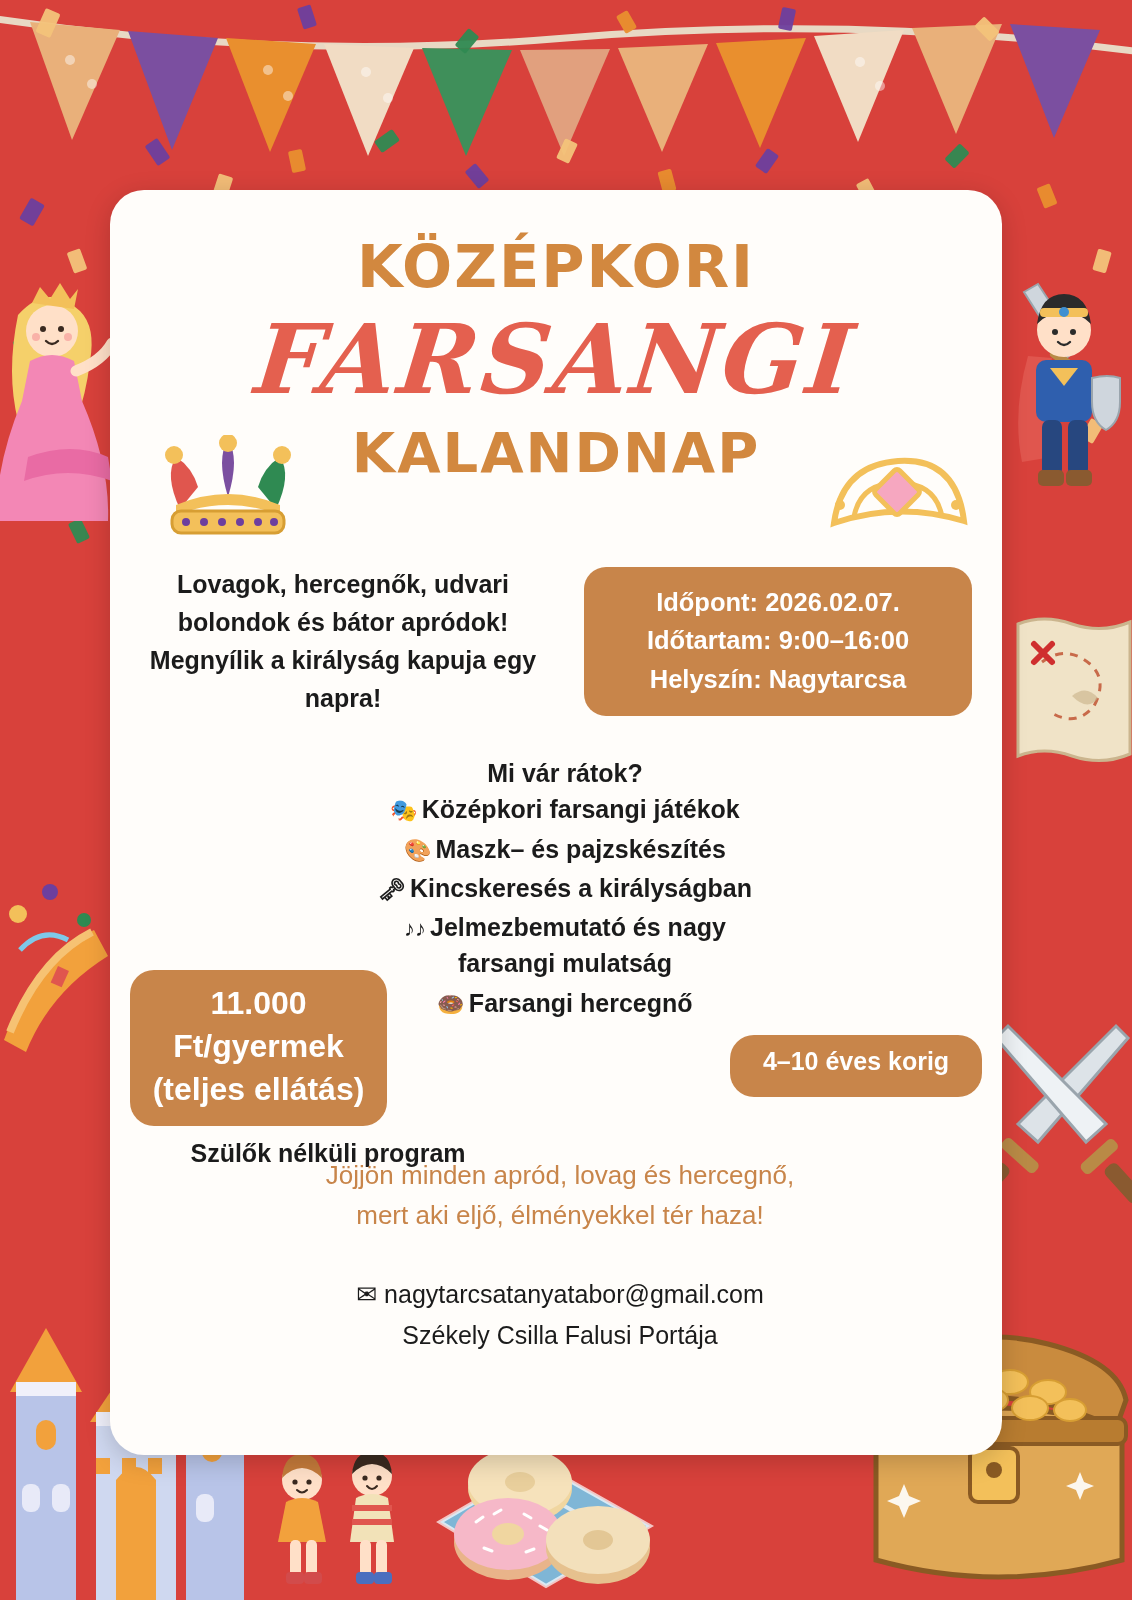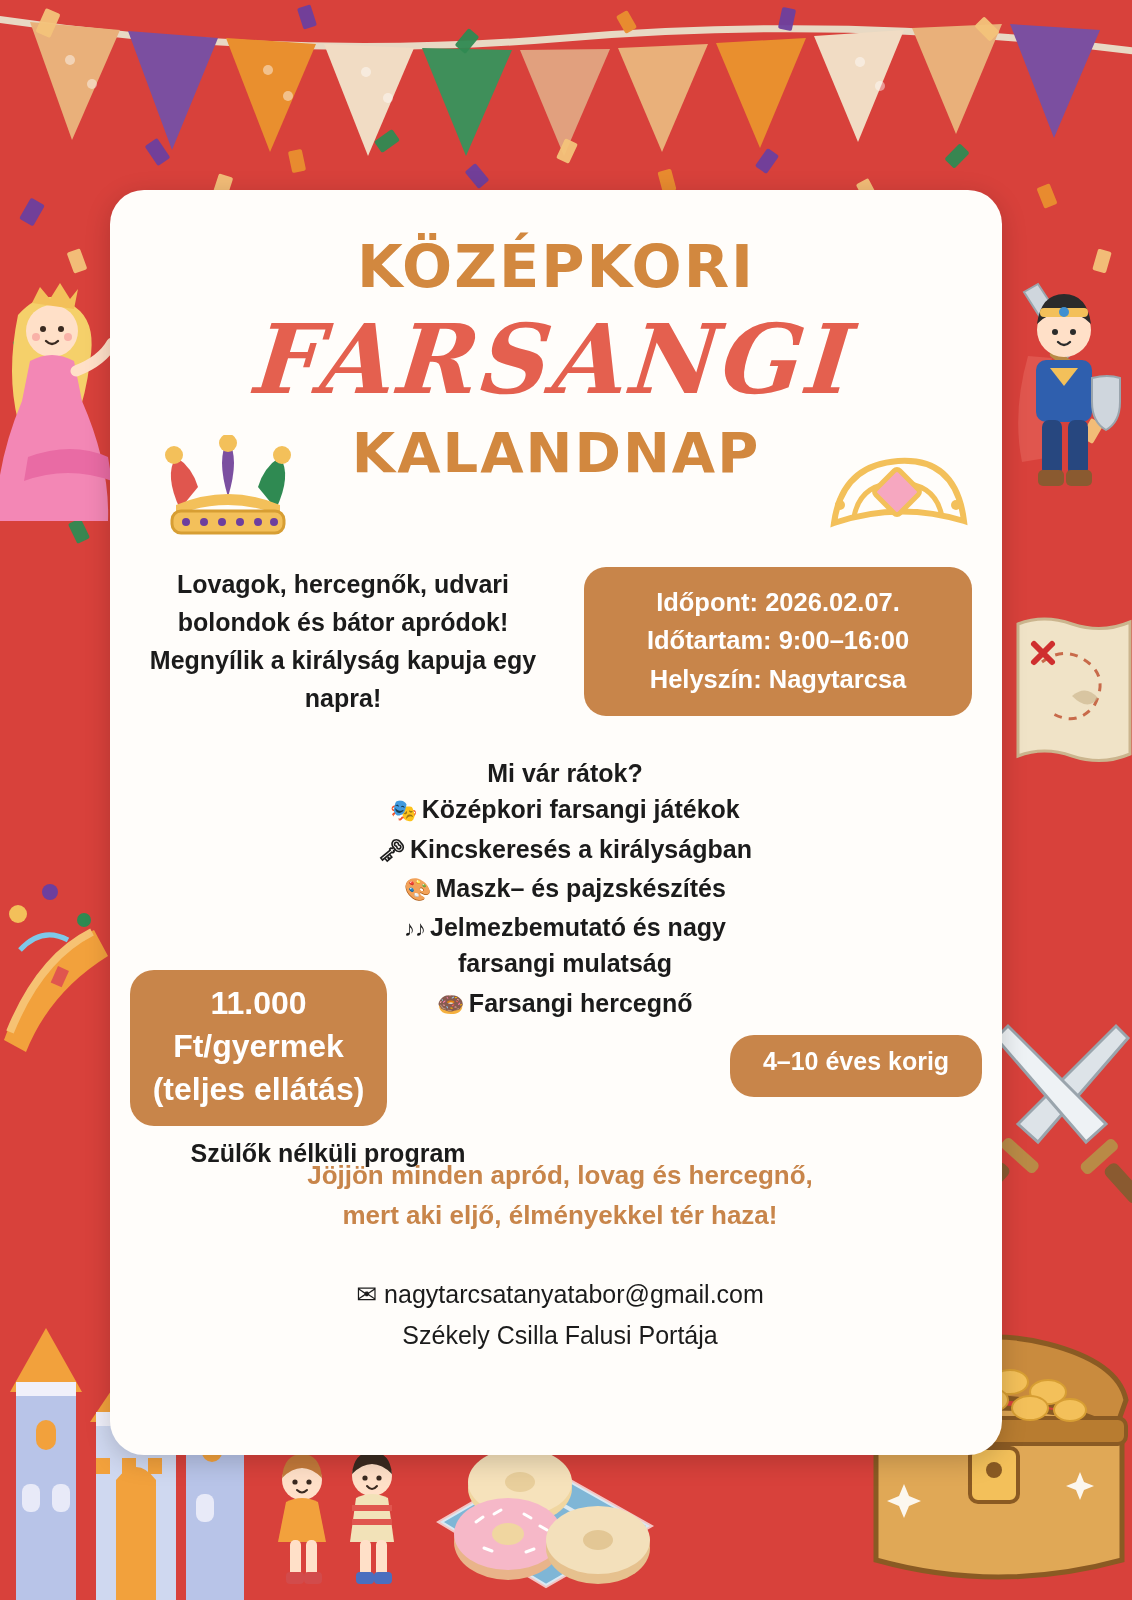--- a/index.html
+++ b/index.html
@@ -189,21 +189,21 @@
   }
 
   
   .closing {
     position: absolute;
     left: 60px;
     top: 965px;
     width: 780px;
     text-align: center;
     font-size: 26px;
-    font-weight: 700;
+    font-weight: 400;
     line-height: 1.55;
     color: #c8854a;
   }
 
   
   .contact {
     position: absolute;
     left: 60px;
     top: 1085px;
     width: 780px;
@@ -582,24 +582,24 @@
       <div>Időtartam: 9:00–16:00</div>
       <div>Helyszín: Nagytarcsa</div>
     </div>
 
     <div class="program">
       <div class="head">Mi vár rátok?</div>
       <div class="row">
         <span class="emoji">🎭</span><span>Középkori farsangi játékok</span>
       </div>
       <div class="row">
-        <span class="emoji">🗝</span><span>Kincskeresés a királyságban</span>
+        <span class="emoji">🎨</span><span>Maszk– és pajzskészítés</span>
       </div>
       <div class="row">
-        <span class="emoji">🎨</span><span>Maszk– és pajzskészítés</span>
+        <span class="emoji">🗝</span><span>Kincskeresés a királyságban</span>
       </div>
       <div class="row">
         <span class="emoji">♪♪</span><span>Jelmezbemutató és nagy farsangi mulatság</span>
       </div>
       <div class="row">
         <span class="emoji">🍩</span><span>Farsangi hercegnő</span>
       </div>
     </div>
 
     <div class="pill pill-price">

